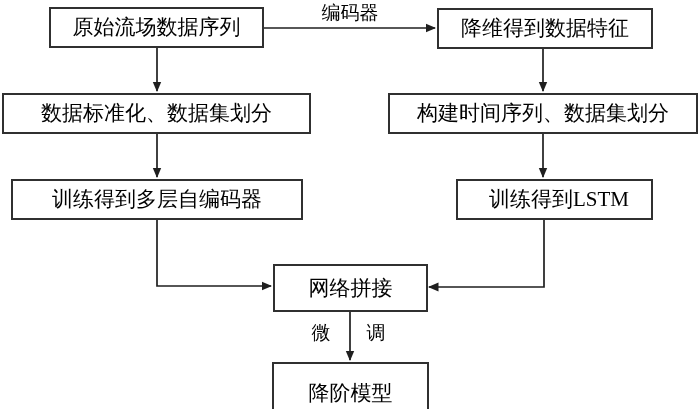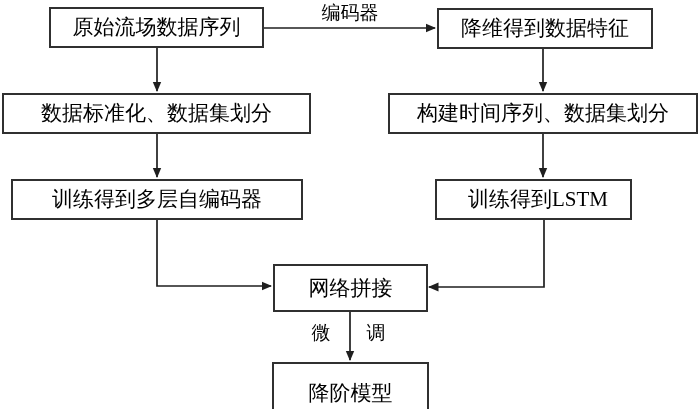--- a/index.html
+++ b/index.html
@@ -90,21 +90,21 @@
   <div class="node" style="left:49px; top:7px; width:215px; height:41px;">原始流场数据序列</div>
 
   <div class="node" style="left:2px; top:93px; width:309px; height:41px;">数据标准化、数据集划分</div>
 
   <div class="node" style="left:437px; top:8px; width:216px; height:41px;">降维得到数据特征</div>
 
   <div class="node" style="left:388px; top:93px; width:310px; height:41px;">构建时间序列、数据集划分</div>
 
   <div class="node" style="left:11px; top:179px; width:292px; height:41px;">训练得到多层自编码器</div>
 
-  <div class="node" style="left:435px; top:179px; width:197px; height:41px;padding-left:9px;">训练得到LSTM</div>
+  <div class="node" style="left:456px; top:179px; width:197px; height:41px;padding-left:9px;">训练得到LSTM</div>
 
   <div class="node" style="left:273px; top:264px; width:155px; height:48px;">网络拼接</div>
 
   <div class="node" style="left:272px; top:362px; width:157px; height:62px;">降阶模型</div>
 
   <div class="edge-label" style="left:295px; top:3px; width:110px;">编码器</div>
 
   <div class="edge-label" style="left:301px; top:323px; width:40px;">微</div>
 
   <div class="edge-label" style="left:356px; top:323px; width:40px;">调</div>

